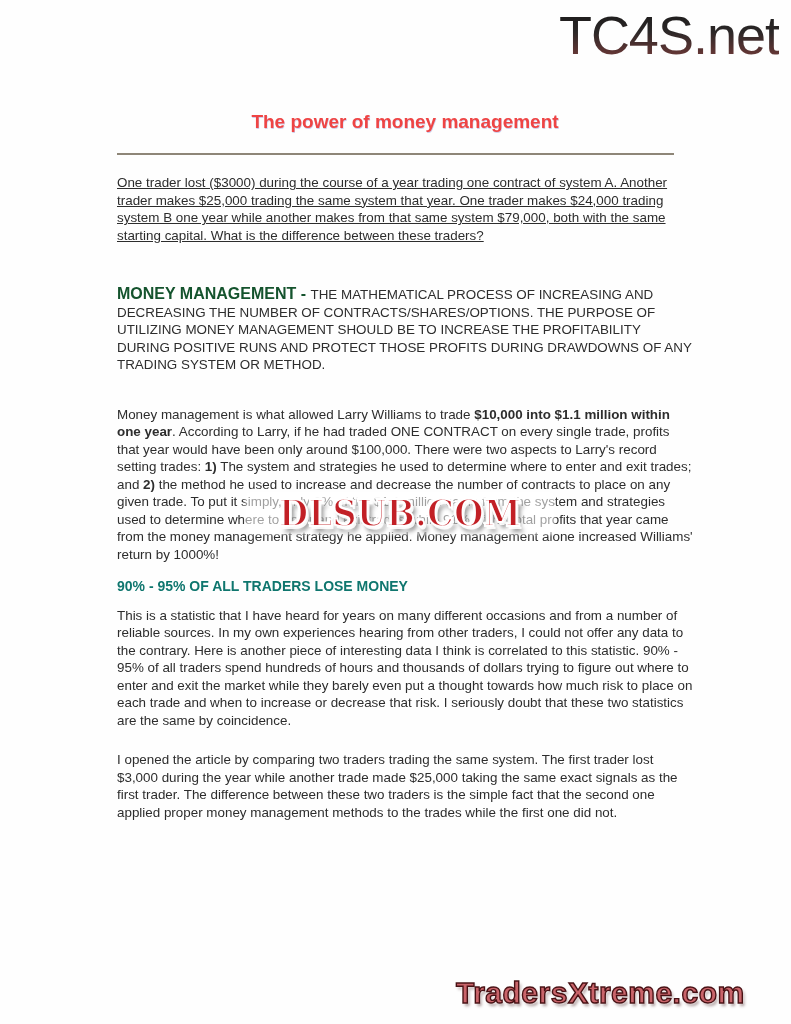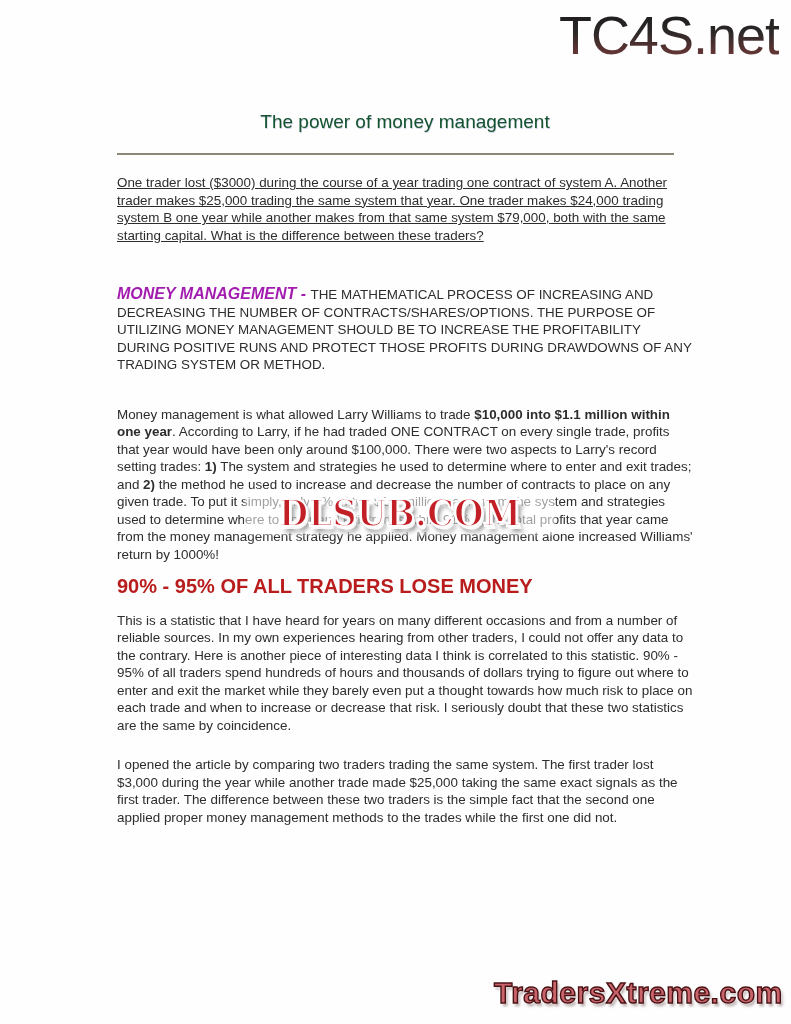--- a/index.html
+++ b/index.html
@@ -21,40 +21,40 @@
     text-shadow: none;
   }
 
   
   .content {
     position: absolute; left: 117px; top: 0; width: 576px;
     color: #2d2d2d; font-size: 13.4px; line-height: 17.5px;
   }
   .doc-title {
     margin: 110px 0 0 0; text-align: center;
-    font-size: 19px; line-height: 24px; font-weight: normal;
-    color: #14532d;
+    font-size: 19px; line-height: 24px; font-weight: bold;
+    color: #ef4444;
     text-shadow: 0.5px 0.5px 0 rgba(120,120,200,0.35);
   }
   .divider {
     border: none; border-top: 2px solid #8e8678;
     margin: 19px 0 0 0; width: 557px;
   }
   p { margin: 0; }
   .intro { margin-top: 19px; text-decoration: underline; }
   .definition { margin-top: 41px; }
   .definition-term {
-    color: #a21caf; font-weight: bold; font-style: italic;
+    color: #14532d; font-weight: bold; 
     font-size: 16px;
   }
   .larry { margin-top: 32px; }
   .bold-seg { font-weight: bold; }
   .section-heading {
-    margin-top: 14px; font-size: 20px; font-weight: bold;
-    color: #b91c1c; line-height: 18px;
+    margin-top: 14px; font-size: 14px; font-weight: bold;
+    color: #0f766e; line-height: 18px;
   }
   .statistic { }
   .closing { margin-top: 22px; }
 
   
   .dlsub-wrap {
     position: absolute; left: 249px; top: 489px; width: 302px; height: 48px;
     display: flex; align-items: center; justify-content: center;
   }
   .dlsub-backdrop {
@@ -72,21 +72,21 @@
     text-shadow:
       2px 2px 0 rgba(255,255,255,0.9),
       -2px -2px 0 rgba(255,255,255,0.9),
       4px 5px 4px rgba(100,100,100,0.65);
     transform: scaleY(1.12);
     white-space: nowrap;
   }
 
   
   .tx-logo {
-    position: absolute; left: 494px; top: 976px;
+    position: absolute; left: 456px; top: 976px;
     font-size: 30px; font-weight: bold; letter-spacing: 0.5px;
     color: #c9646a;
     -webkit-text-stroke: 1.4px #471114;
     text-shadow:
       0 0 3px #ffffff, 0 0 5px #ffffff,
       2px 3px 3px rgba(60,20,20,0.45);
     white-space: nowrap;
   }
 </style>
 </head>

